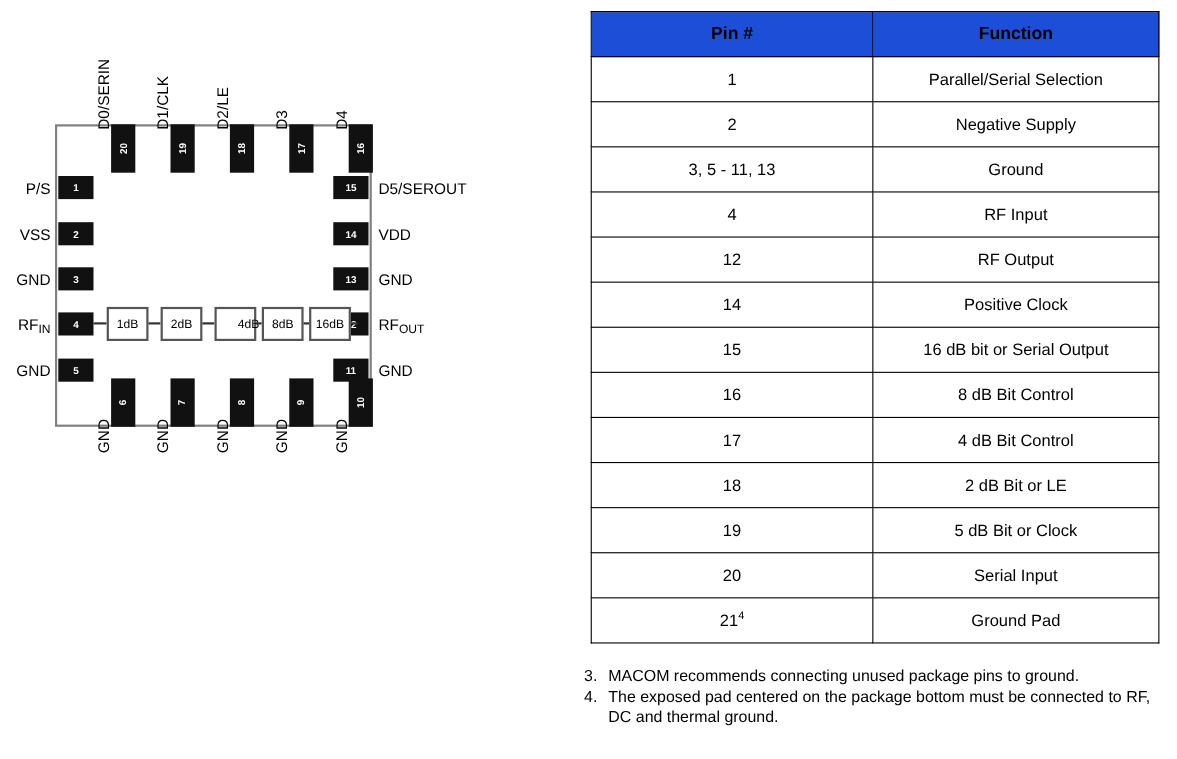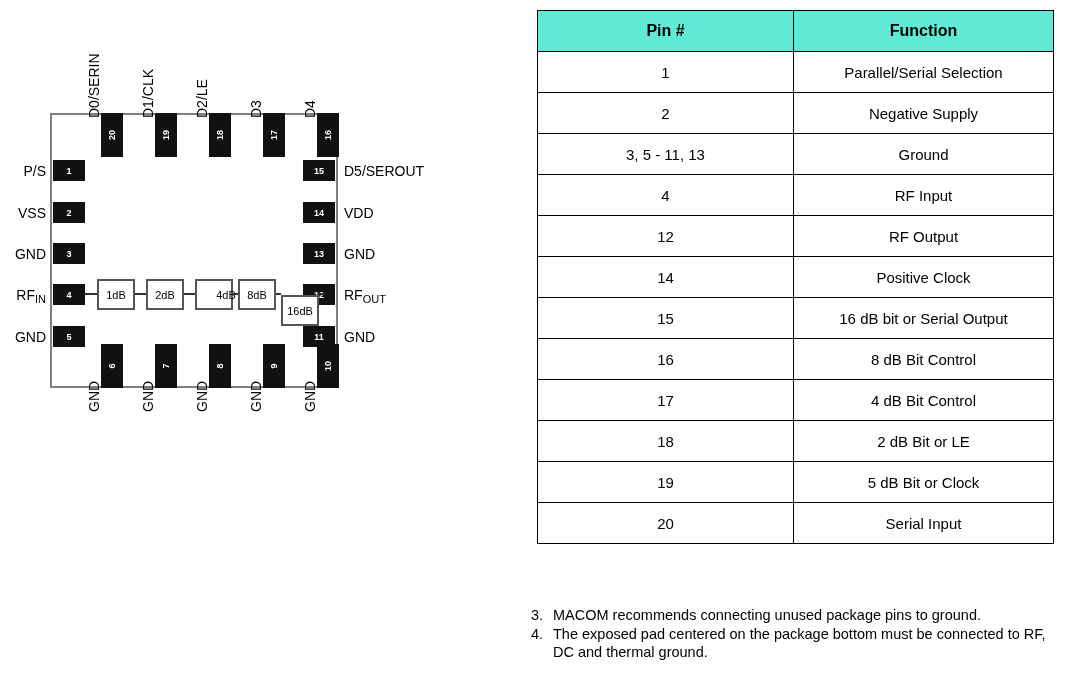--- a/index.html
+++ b/index.html
@@ -119,21 +119,21 @@
   table.pintable td {
     border: 1px solid #000000;
     text-align: center;
     font-size: 15px;
     font-weight: normal;
     height: 41px;
     padding: 0 4px;
     box-sizing: border-box;
   }
   table.pintable th {
-    background: #5eead4;
+    background: #1d4ed8;
     font-weight: bold;
     font-size: 16px;
   }
   table.pintable col.c-pin  { width: 256px; }
   table.pintable col.c-func { width: 260px; }
   td sup {
     font-size: 10px;
     vertical-align: super;
   }
 
@@ -303,21 +303,21 @@
   </div>
   <div class="wire" style="left:184px; top:293px; width:11px;"></div>
   <div class="atten" style="left:195px; top:279px;padding-left:24px;">
     <span>4dB</span>
   </div>
   <div class="wire" style="left:233px; top:293px; width:5px;"></div>
   <div class="atten" style="left:238px; top:279px;">
     <span>8dB</span>
   </div>
   <div class="wire" style="left:276px; top:293px; width:5px;"></div>
-  <div class="atten" style="left:281px; top:295px;">
+  <div class="atten" style="left:281px; top:279px;">
     <span>16dB</span>
   </div>
   <div class="wire" style="left:319px; top:293px; width:6px;"></div>
 
 </div>
 
 <div id="pin-table-wrap">
   <table class="pintable">
     <colgroup>
       <col class="c-pin">
@@ -371,20 +371,24 @@
         <td>2 dB Bit or LE</td>
       </tr>
       <tr>
         <td>19</td>
         <td>5 dB Bit or Clock</td>
       </tr>
       <tr>
         <td>20</td>
         <td>Serial Input</td>
       </tr>
+      <tr>
+        <td><span>21</span><sup>4</sup></td>
+        <td>Ground Pad</td>
+      </tr>
     </tbody>
   </table>
 </div>
 
 <div id="footnotes">
   <div class="fn-row">
     <div class="fn-num">3.</div>
     <div class="fn-text">MACOM recommends connecting unused package pins to ground.</div>
   </div>
   <div class="fn-row">

